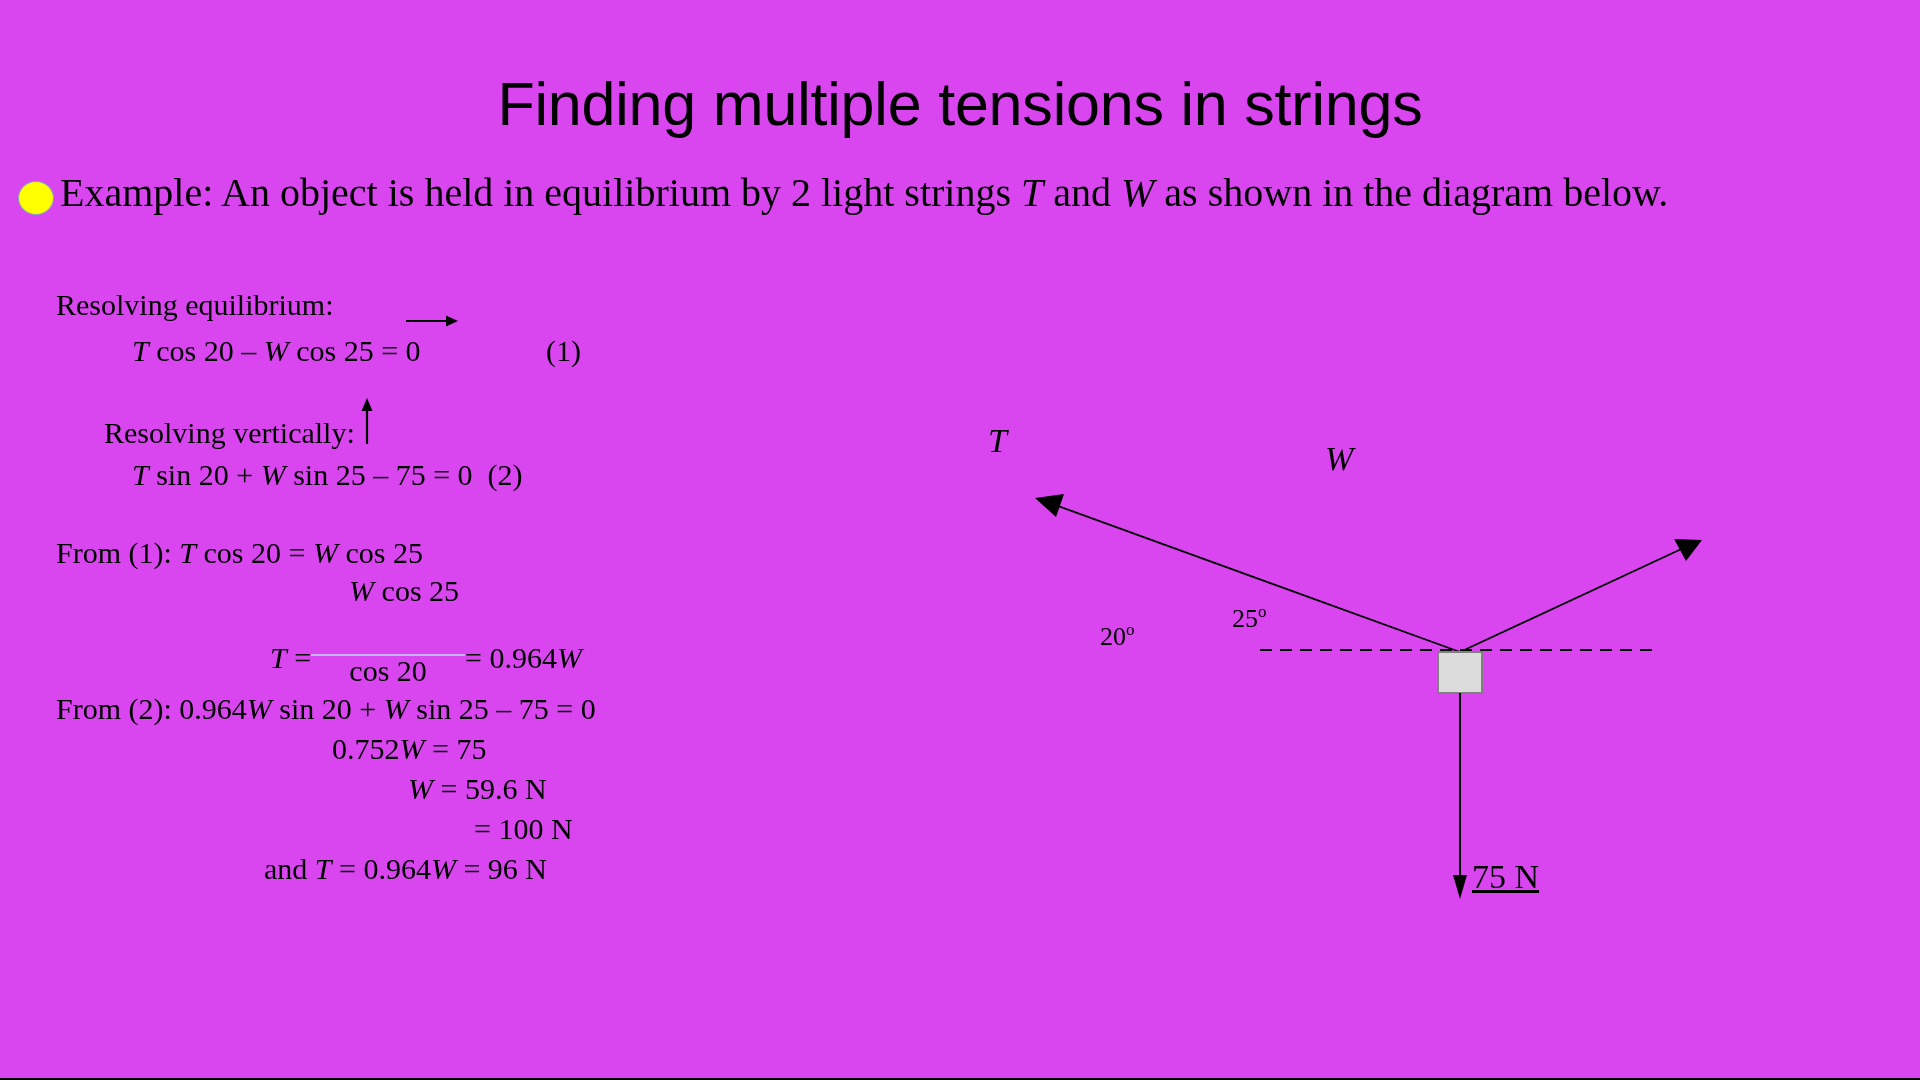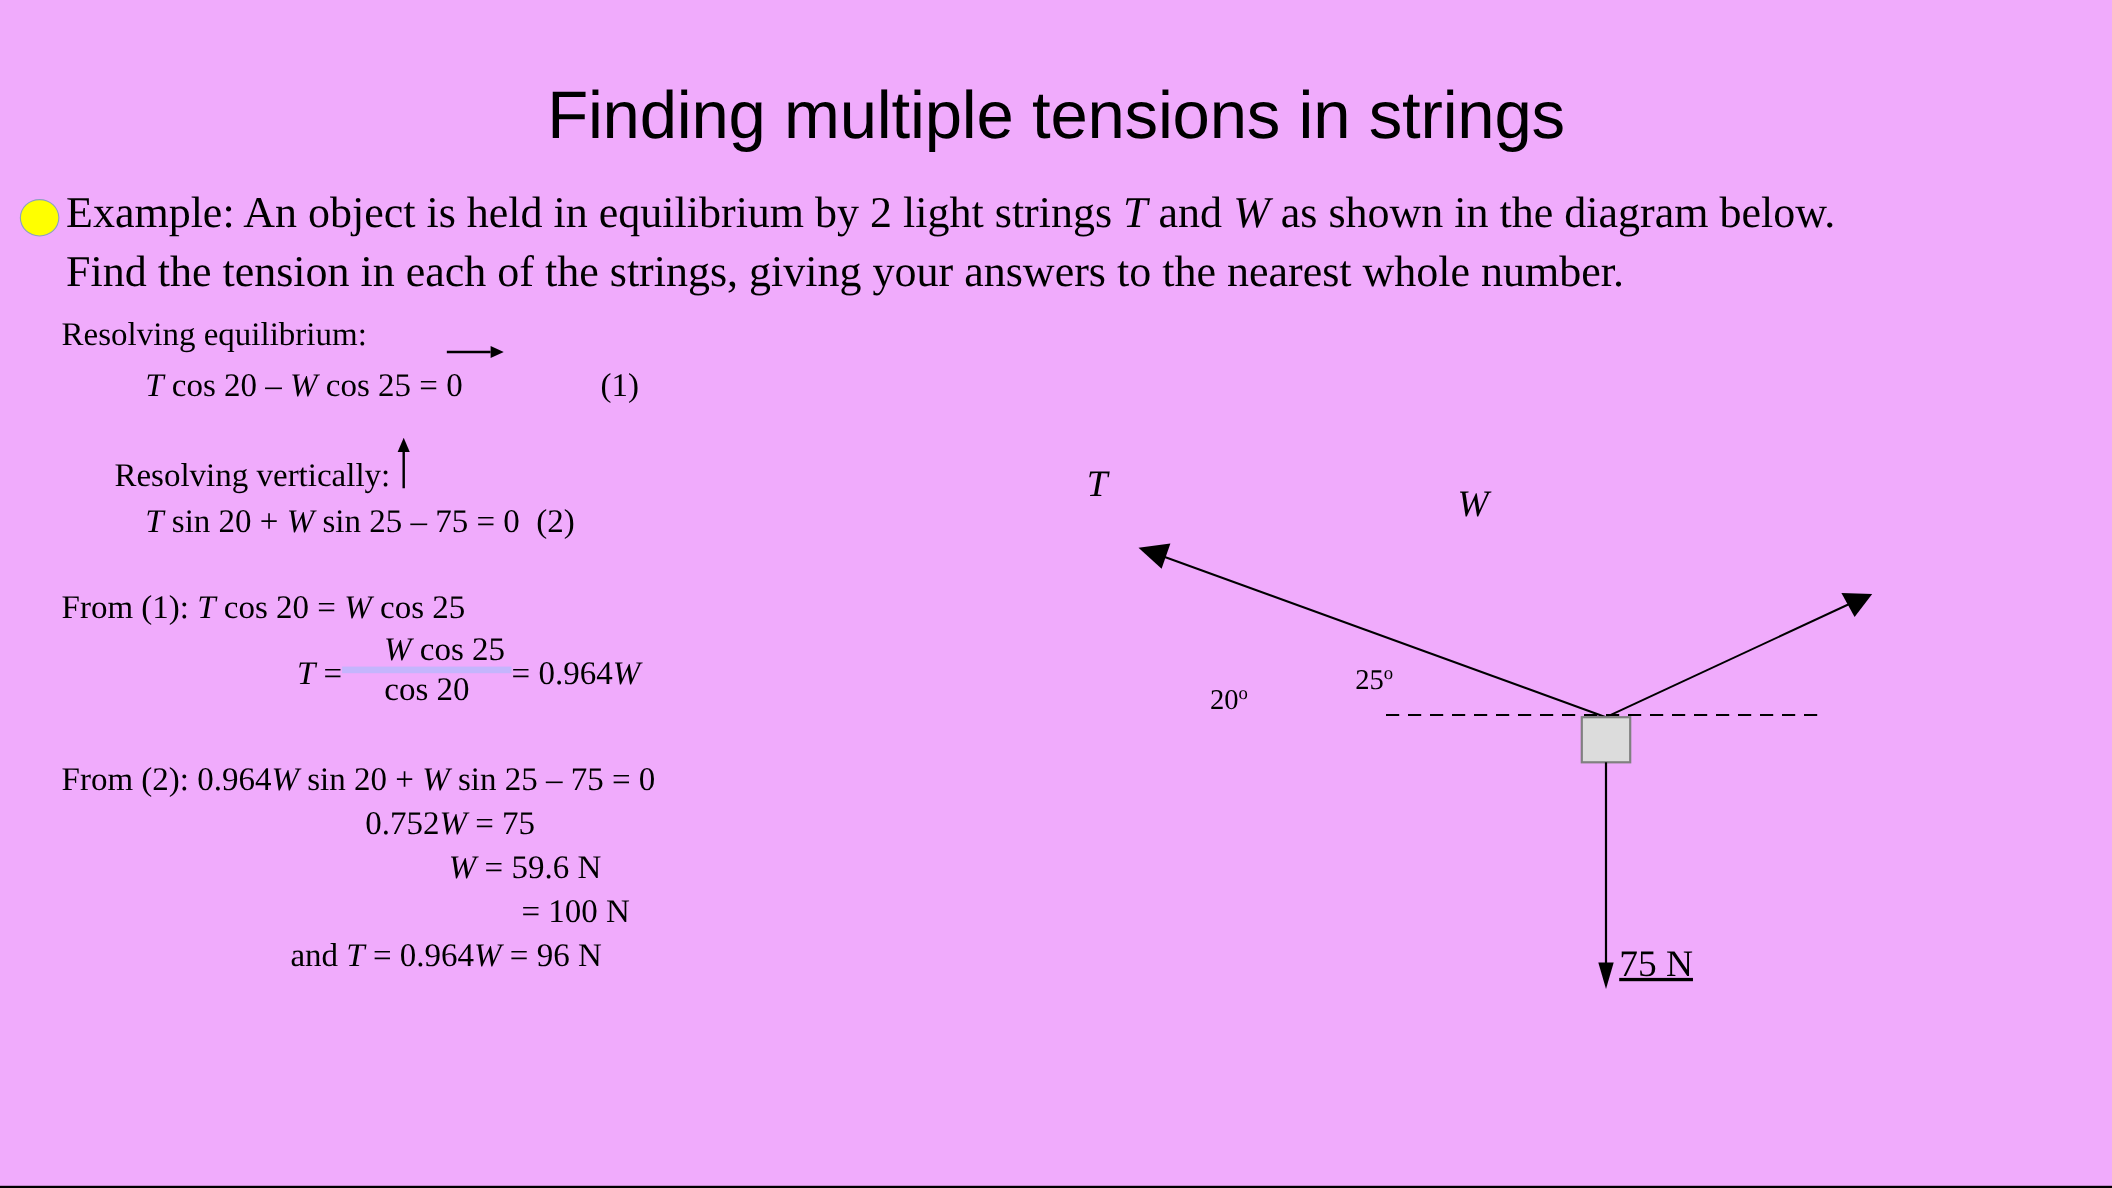--- a/index.html
+++ b/index.html
@@ -4,21 +4,21 @@
 <style>
   html,body{margin:0;padding:0;}
   body{
     width:1920px;height:1080px;
     background:#ffffff;
     font-family:"Liberation Serif","DejaVu Serif",serif;
     color:#000000;
     overflow:hidden;
     position:relative;
   }
-  #slide{position:absolute;left:0;top:0;width:1920px;height:1080px;background:#f0abfc;}
+  #slide{position:absolute;left:0;top:0;width:1920px;height:1080px;background:#d946ef;}
 
   
   .slide-title{
     position:absolute;left:0;top:72px;width:1920px;
     text-align:center;
     font-family:"Liberation Sans","DejaVu Sans",sans-serif;
     font-size:61px;
     font-weight:400;
     line-height:1.06;
     letter-spacing:-0.2px;
@@ -50,21 +50,21 @@
     width:52px;height:16px;
   }
   .arrow-up{
     position:absolute;display:inline-block;
     width:16px;height:46px;
   }
 
   
   .frac{display:inline-block;vertical-align:-0.55em;text-align:center;}
   .frac .num{display:block;padding:0 6px;margin-left:32px;}
-  .frac .den{display:block;padding:0 6px;border-top:6px solid #c4b5fd;}
+  .frac .den{display:block;padding:0 6px;border-top:2px solid #c4b5fd;margin-top:48px;}
   .fracwrap{display:inline-block;vertical-align:middle;}
 
   
   #diagram{position:absolute;left:960px;top:380px;width:800px;height:560px;}
   #diagram svg{position:absolute;left:0;top:0;}
   .dlabel{
     position:absolute;
     font-family:"Liberation Serif","DejaVu Serif",serif;
     font-size:34px;
     white-space:nowrap;
@@ -81,21 +81,20 @@
 
 <div id="slide">
 
   <div class="slide-title">Finding multiple tensions in strings</div>
 
   <div class="bullet-row">
     <span class="bullet-dot"></span>
     <div class="bullet-text">
       <span>Example: An object is held in equilibrium by 2 light strings </span><i class="var">T</i><span> and </span><i class="var">W</i><span> as shown in the diagram below.</span>
       <br>
-      <span>Find the tension in each of the strings, giving your answers to the nearest whole number.</span>
     </div>
   </div>
 
   <div class="work">
 
     <div class="line" style="left:0px;top:0px;">Resolving equilibrium:</div>
     <span class="arrow-right" style="left:350px;top:14px;">
       <svg width="52" height="16" viewBox="0 0 52 16">
         <line x1="0" y1="8" x2="40" y2="8" stroke="#000" stroke-width="2.2"></line>
         <polygon points="40,2.5 52,8 40,13.5" fill="#000"></polygon>

